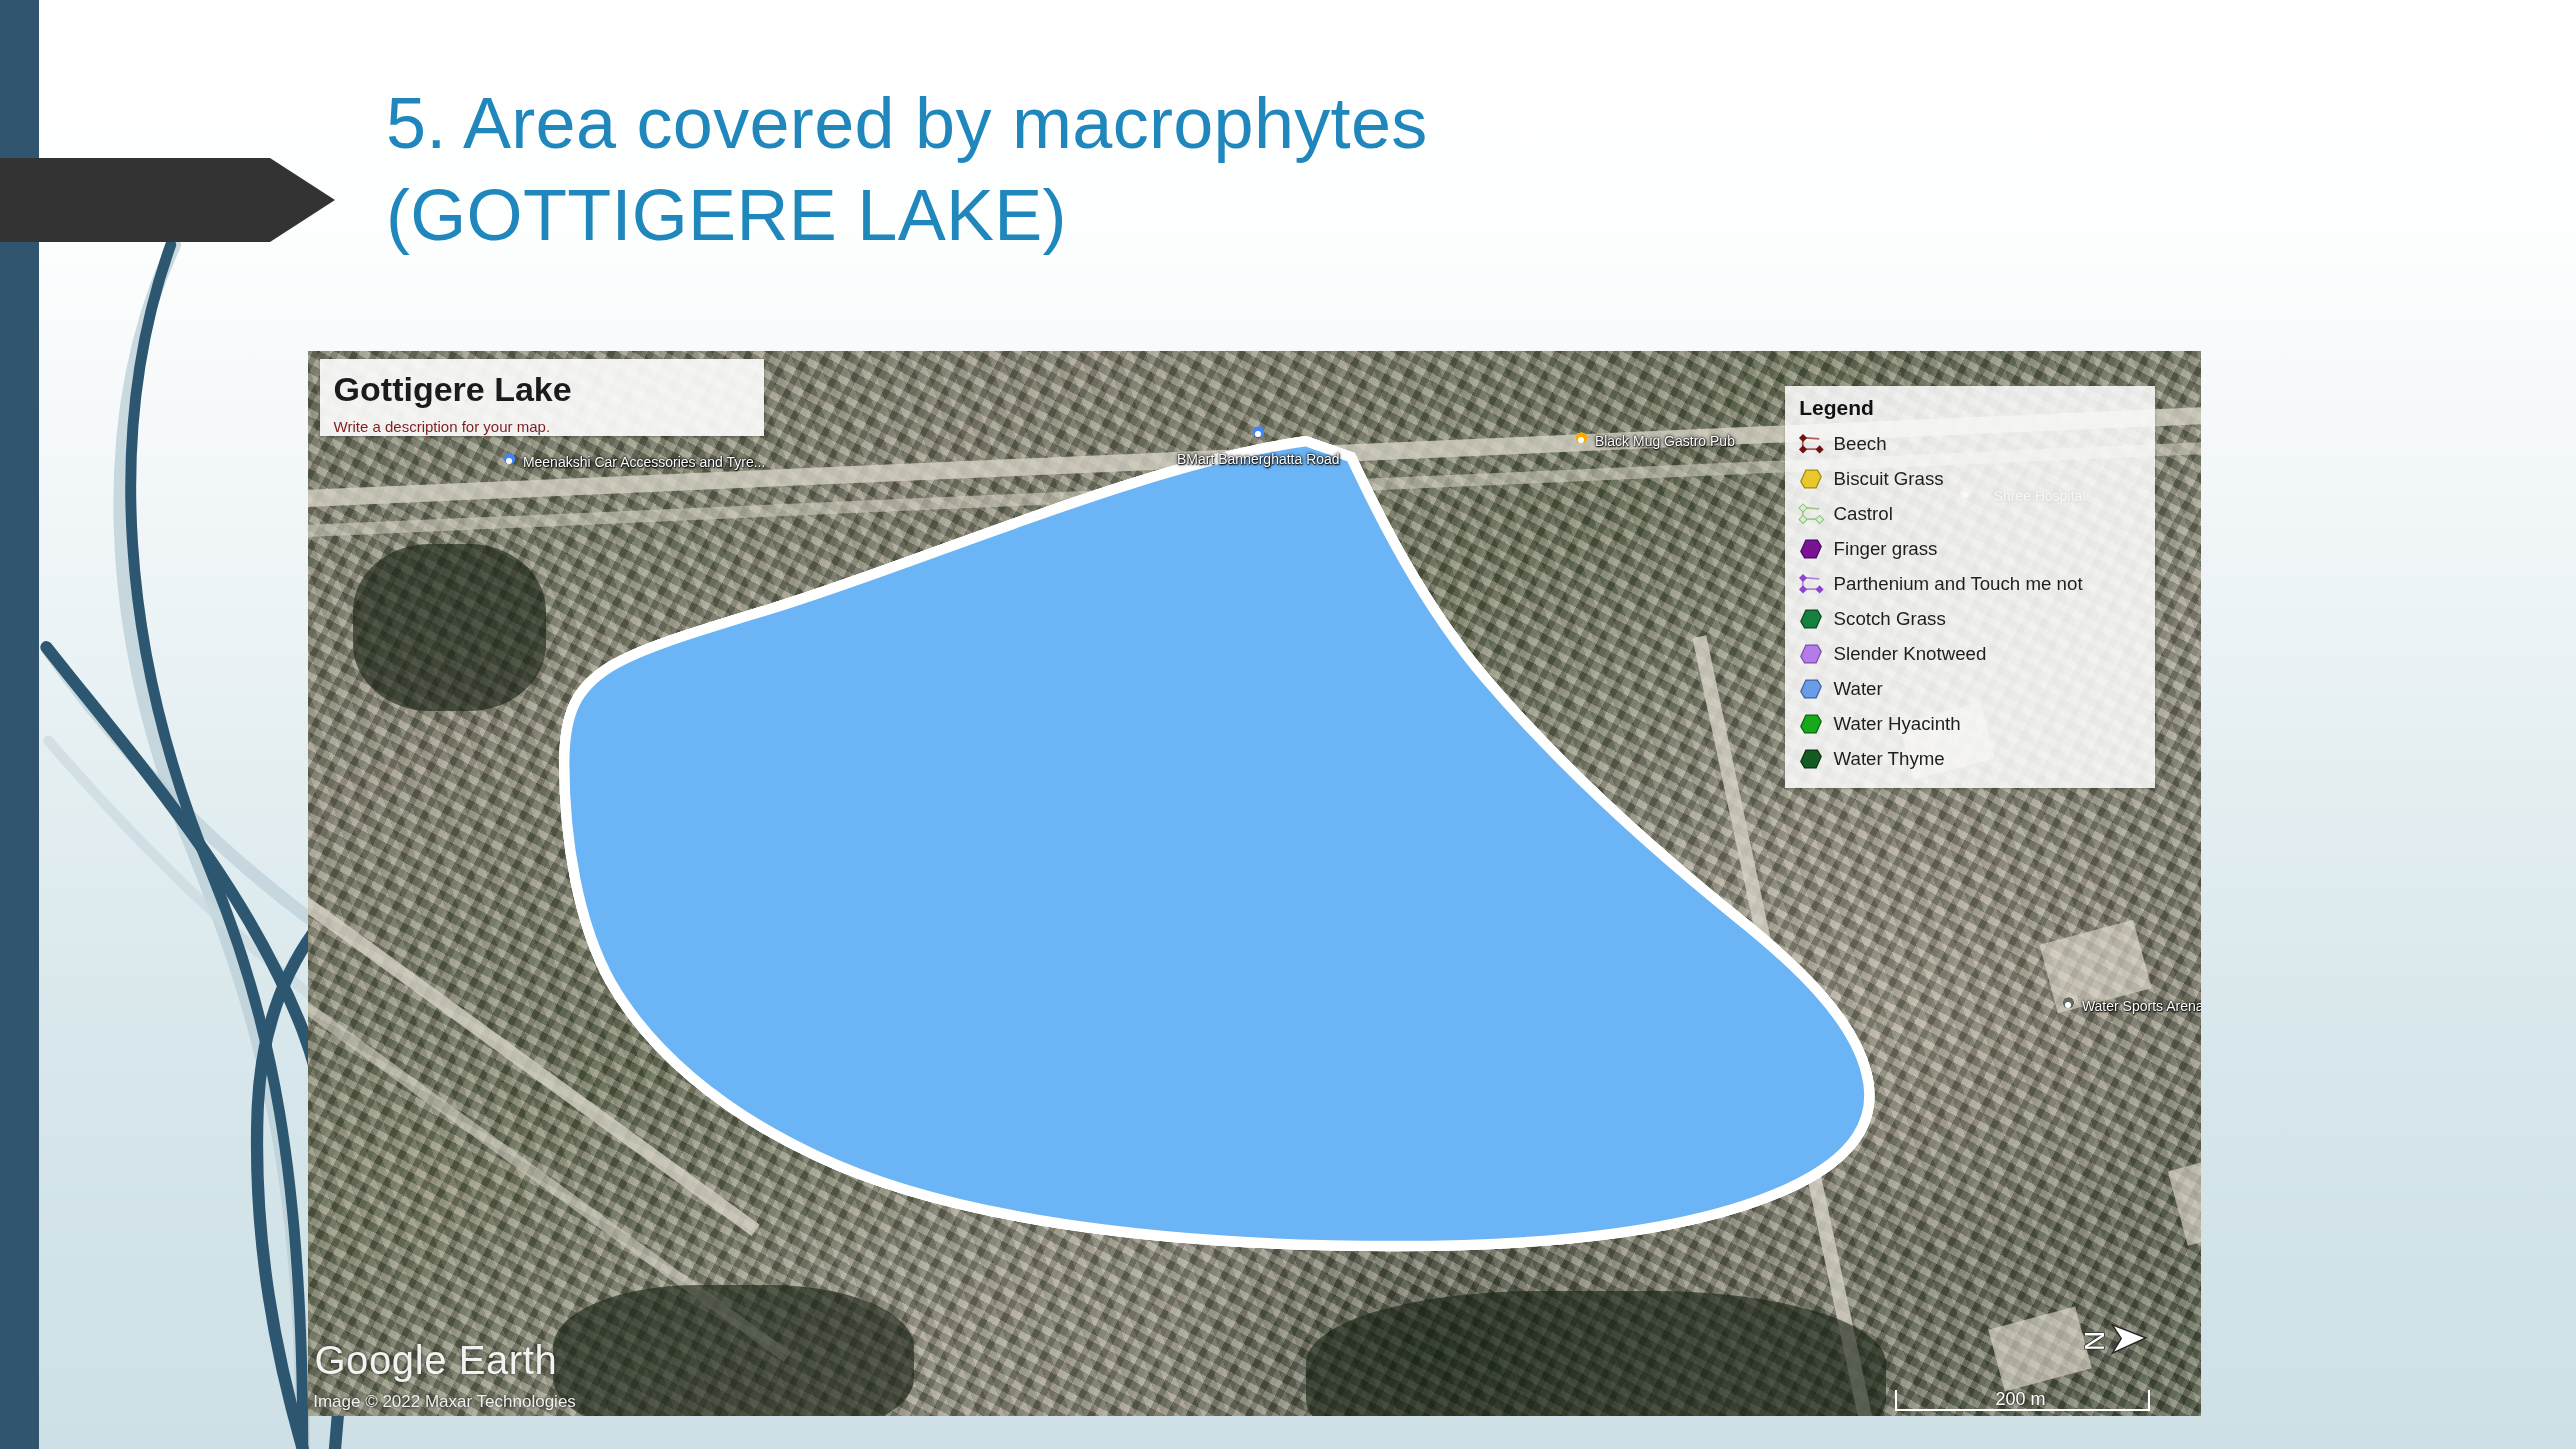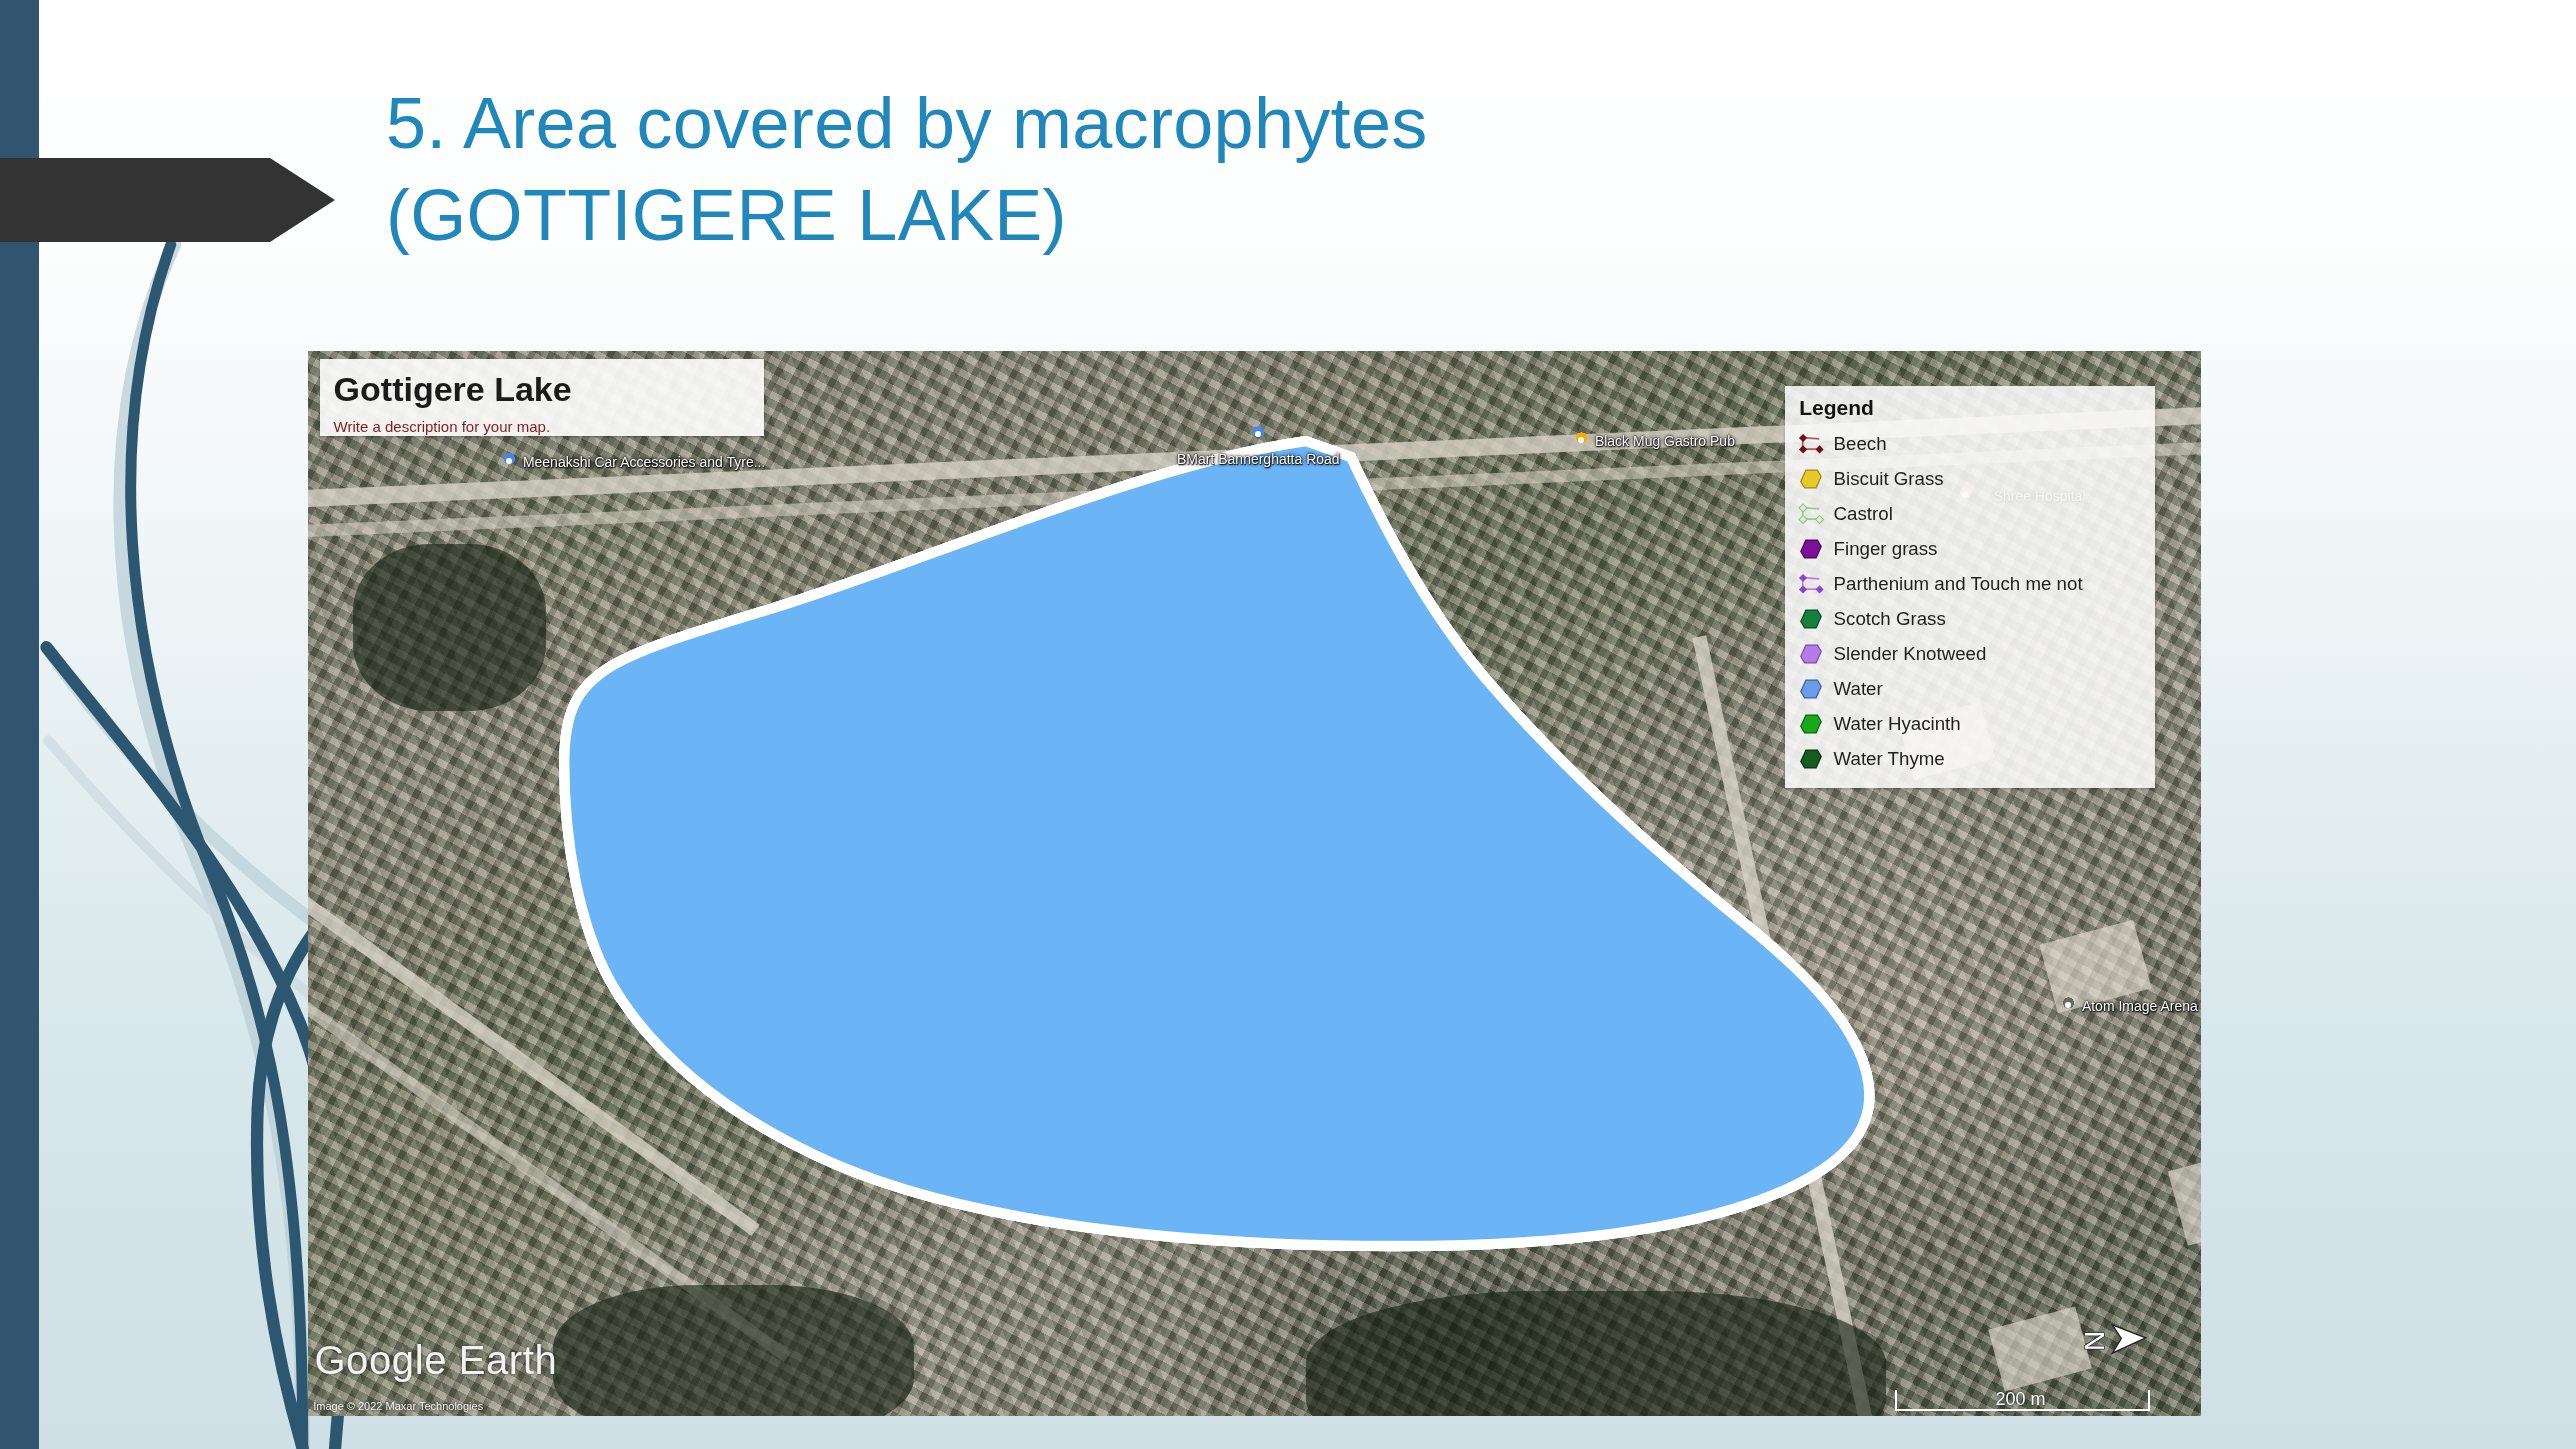--- a/index.html
+++ b/index.html
@@ -73,21 +73,21 @@
     background:rgba(250,250,250,.88);padding:10.3px 11.6px 11.6px 11.6px;box-sizing:border-box;
     box-shadow:0 0.6px 2.6px rgba(0,0,0,.22);}
   .legend h4{margin:0 0 6.4px 2.6px;font-size:21px;color:#111;font-weight:700;}
   .legend-row{display:flex;align-items:center;gap:9px;height:35px;}
   .legend-swatch{width:28px;height:26px;flex:none;}
   .legend-label{font-size:18.7px;color:#1e1e1e;white-space:nowrap;}
 
   
   .ge{position:absolute;left:6.4px;bottom:33px;font-size:40px;color:rgba(255,255,255,.93);
     letter-spacing:0.6px;text-shadow:0 0 3.9px rgba(0,0,0,.55);font-weight:300;}
-  .credit{position:absolute;left:5.2px;bottom:3.9px;font-size:11px;color:rgba(255,255,255,.92);
+  .credit{position:absolute;left:5.2px;bottom:3.9px;font-size:17px;color:rgba(255,255,255,.92);
     text-shadow:0 0 2.6px rgba(0,0,0,.8);}
   .scalebar{position:absolute;right:55px;bottom:5.2px;width:251px;height:30px;}
   .scalebar .bar{position:absolute;left:0;bottom:0;width:100%;height:19.3px;
     border-left:2.6px solid #fff;border-right:2.6px solid #fff;border-bottom:2.6px solid #fff;}
   .scalebar .lbl{position:absolute;left:0;right:0;bottom:1.3px;text-align:center;color:#fff;
     font-size:18px;text-shadow:0 0 2.6px rgba(0,0,0,.85);}
   .north{position:absolute;right:54px;bottom:55px;width:77px;height:40px;}
 </style>
 </head>
 <body>
@@ -255,21 +255,21 @@
   <div class="poi" style="left:1265px;top:79px;">
     <span class="pin orange"></span>
     <span class="poi-label">Black Mug Gastro Pub</span>
   </div>
   <div class="poi" style="left:1649px;top:134px;gap:20px;">
     <span class="pin pinkdot"></span>
     <span class="poi-label dim">Shree Hospital</span>
   </div>
   <div class="poi" style="left:1752px;top:644px;">
     <span class="pin gray"></span>
-    <span class="poi-label">Atom Image Arena</span>
+    <span class="poi-label">Water Sports Arena</span>
   </div>
 
   <div class="map-card">
     <h3>Gottigere Lake</h3>
     <p>Write a description for your map.</p>
   </div>
 
   <div class="legend">
     <h4>Legend</h4>
 

